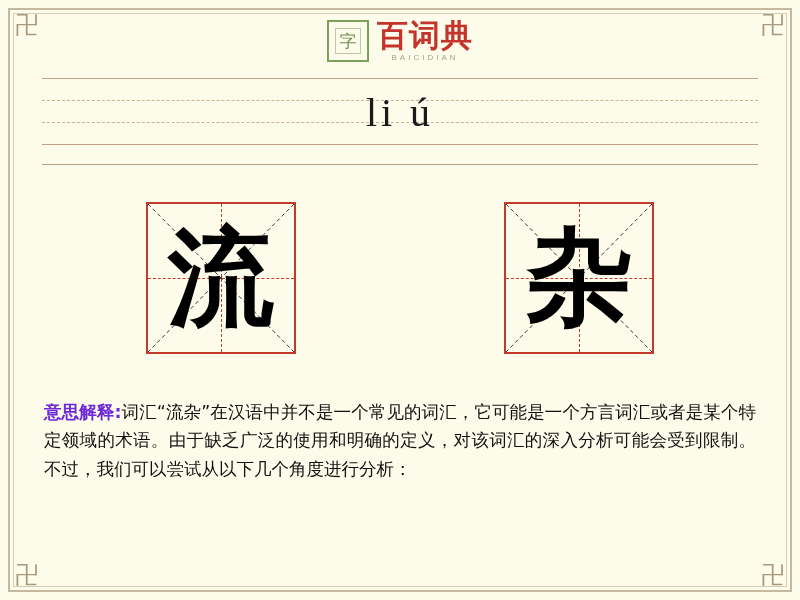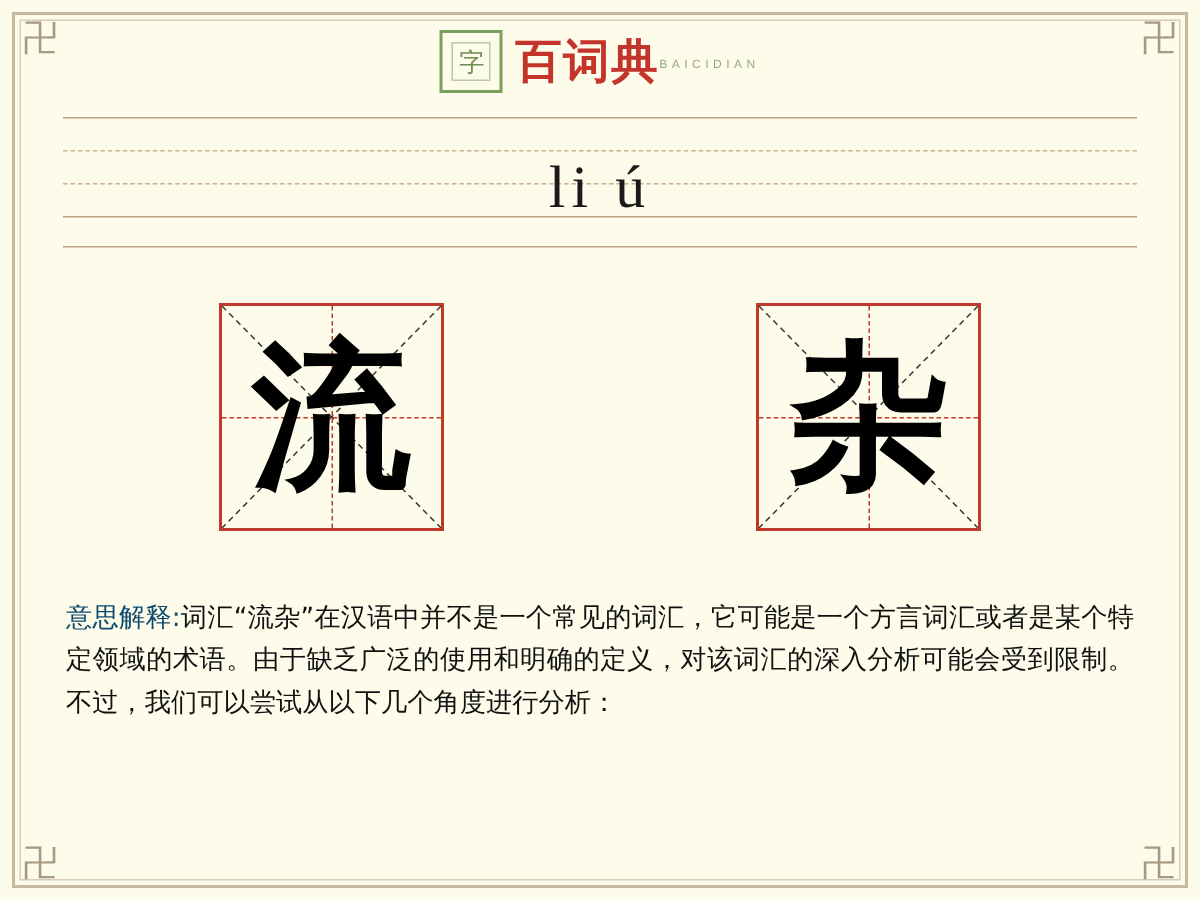--- a/index.html
+++ b/index.html
@@ -89,20 +89,21 @@
     left: 0; right: 0; top: 0; bottom: 0;
     display: flex;
     align-items: center;
     justify-content: center;
     color: #6f8d52;
     font-size: 17px;
     font-family: "DejaVu Sans", sans-serif;
   }
   .logo-text {
     display: flex;
+    flex-direction: column;
     align-items: center;
     line-height: 1;
   }
   .logo-title {
     font-size: 31px;
     color: #c4342b;
     font-family: "DejaVu Sans", sans-serif;
     font-weight: bold;
     letter-spacing: 1px;
   }
@@ -127,21 +128,21 @@
     left: 0;
     width: 100%;
     height: 0;
     border-top: 1px solid #c9ad8e;
   }
   .staff .line.solid { border-top: 1px solid #bfa183; }
   .staff .line.dashed { border-top: 1px dashed #cbb293; }
   .pinyin-row {
     position: absolute;
     left: 0;
-    top: 12px;
+    top: 0;
     width: 100%;
     height: 86px;
     display: flex;
   }
   .pinyin-cell {
     flex: 1;
     display: flex;
     align-items: center;
     justify-content: center;
     font-size: 40px;
@@ -218,22 +219,22 @@
     left: 44px;
     top: 398px;
     width: 712px;
     font-size: 17.5px;
     line-height: 1.62;
     color: #111;
     font-family: "DejaVu Sans", sans-serif;
     text-align: justify;
   }
   .explain .label {
-    font-weight: normal;
-    color: #0c4a6e;
+    font-weight: bold;
+    color: #6d28d9;
   }
 </style>
 </head>
 <body>
 
 <div class="page">
 
   <div class="frame-outer"></div>
   <div class="frame-inner"></div>
 

